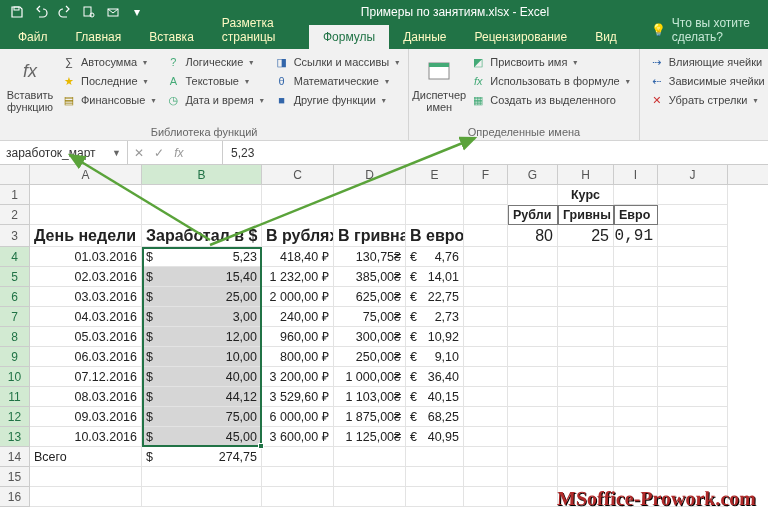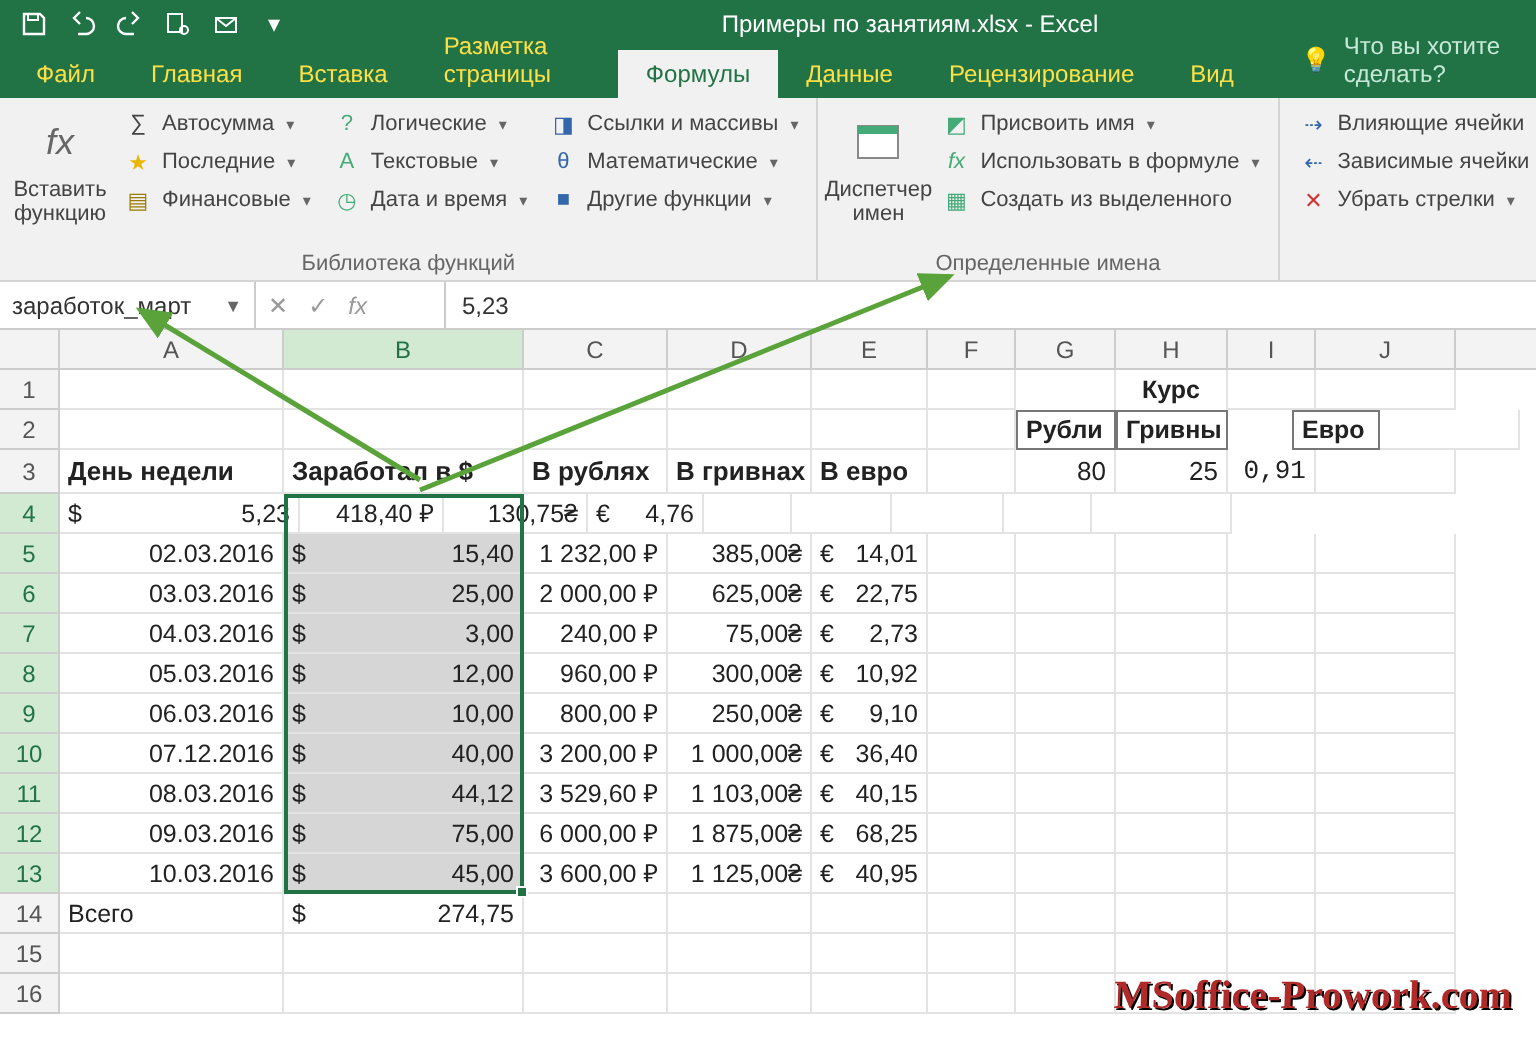--- a/index.html
+++ b/index.html
@@ -26,21 +26,21 @@
   .title-text { flex:1; text-align:center; font-size:12px; color:#fff; }
   .tabs {
     background:#217346;
     display:flex;
     padding: 0 4px;
     height: 25px;
     align-items:flex-end;
   }
   .tab {
     padding: 5px 14px;
-    color:#fde047;
+    color:#fef9c3;
     font-size:12px;
     cursor:pointer;
   }
   .tab.active {
     background:#f1f1f1;
     color:#217346;
   }
   .tell-me { display:flex; align-items:center; color:#c6e8d6; margin-left:10px; padding:5px 10px; gap:6px; }
   .ribbon {
     background:#f1f1f1;
@@ -85,21 +85,21 @@
   .colh.sel { background:#d2ead2; color:#217346; }
   .grid-body { display:flex; flex-direction:column; }
   .row { display:flex; height:20px; }
   .rowh { width:30px; border-right:1px solid #ccc; border-bottom:1px solid #ccc; background:#f3f3f3; display:flex; align-items:center; justify-content:center; color:#555; font-size:12px; }
   .rowh.sel { background:#d2ead2; color:#217346; }
   .cell { border-right:1px solid #e3e3e3; border-bottom:1px solid #e3e3e3; padding:0 4px; display:flex; align-items:center; font-size:12.5px; color:#222; overflow:hidden; white-space:nowrap; }
   .cell.r { justify-content:flex-end; }
   .cell.c { justify-content:center; }
   .cell.seldata { background:#d6d6d6; }
   .cell.bold { font-weight:bold; }
-  .row.hrow .cell { font-size:13px; font-weight:bold; }
+  .row.hrow .cell { font-size:16px; font-weight:bold; }
   .row.hrow { height:22px; }
   .sel-border { position:absolute; border:2px solid #217346; pointer-events:none; }
   .sel-fill { position:absolute; width:6px; height:6px; background:#217346; border:1px solid #fff; }
 
   svg.arrow { position:absolute; pointer-events:none; }
 
   .watermark {
     position:absolute;
     bottom:14px; right:12px;
     font-family:"Comic Sans MS", cursive;
@@ -346,41 +346,42 @@
     <div class="row">
         <div class="rowh">2</div>
       <div class="cell wA"></div>
       <div class="cell wB"></div>
       <div class="cell wC"></div>
       <div class="cell wD"></div>
       <div class="cell wE"></div>
       <div class="cell wF"></div>
       <div class="cell wG bold" style="border:1px solid #777;">Рубли</div>
       <div class="cell wH bold" style="border:1px solid #777;">Гривны</div>
-      <div class="cell wI bold" style="border:1px solid #777;margin-left:32px;">Евро</div>
+      <div class="cell wI bold" style="border:1px solid #777;">Евро</div>
       <div class="cell wJ"></div>
     </div>
 
     <div class="row hrow">
         <div class="rowh">3</div>
       <div class="cell wA">День недели</div>
       <div class="cell wB">Заработал в $</div>
       <div class="cell wC">В рублях</div>
       <div class="cell wD">В гривнах</div>
       <div class="cell wE">В евро</div>
       <div class="cell wF"></div>
       <div class="cell wG r" style="font-weight:normal;">80</div>
       <div class="cell wH r" style="font-weight:normal;">25</div>
       <div class="cell wI r" style="font-weight:normal;font-family:Liberation Mono, monospace;">0,91</div>
       <div class="cell wJ"></div>
     </div>
 
     <div id="data-rows">
         <div class="row">
           <div class="rowh sel">4</div>
+          <div class="cell wA r">01.03.2016</div>
           <div class="cell wB seldata" style="background: rgb(255, 255, 255);">
             <div class="euro-cell">
               <span>$</span>
               <span>5,23</span>
             </div>
           </div>
           <div class="cell wC r">418,40 ₽</div>
           <div class="cell wD r">130,75₴</div>
           <div class="cell wE">
             <div class="euro-cell">

